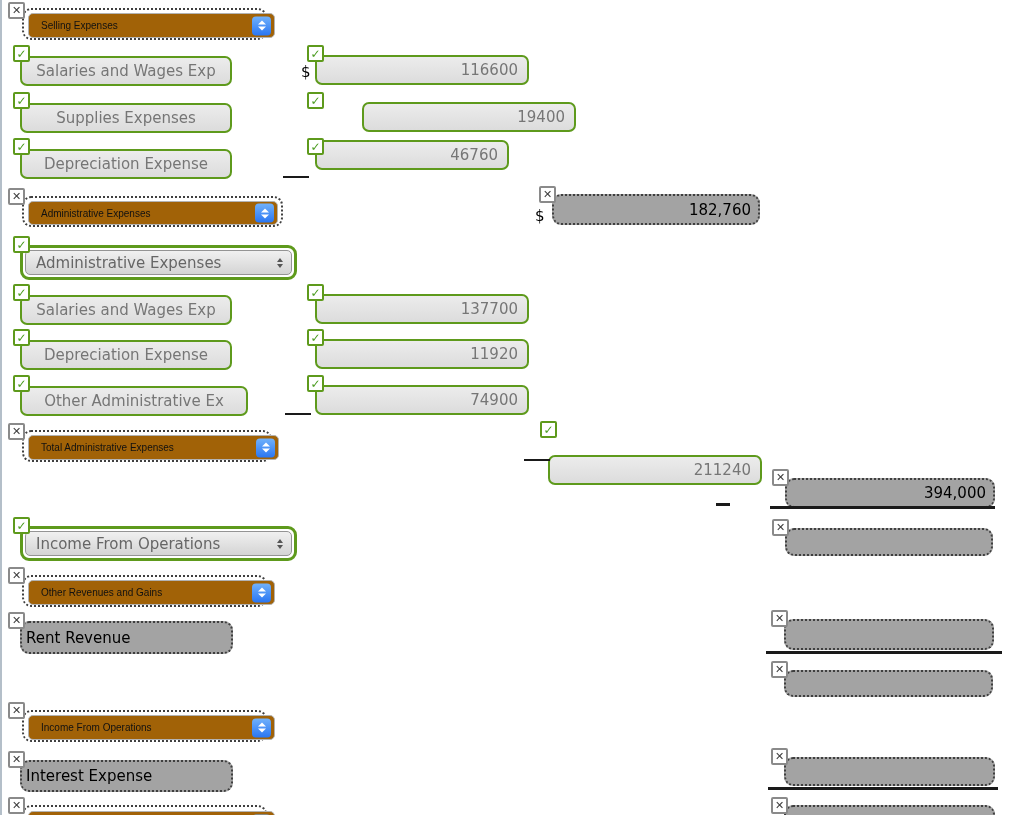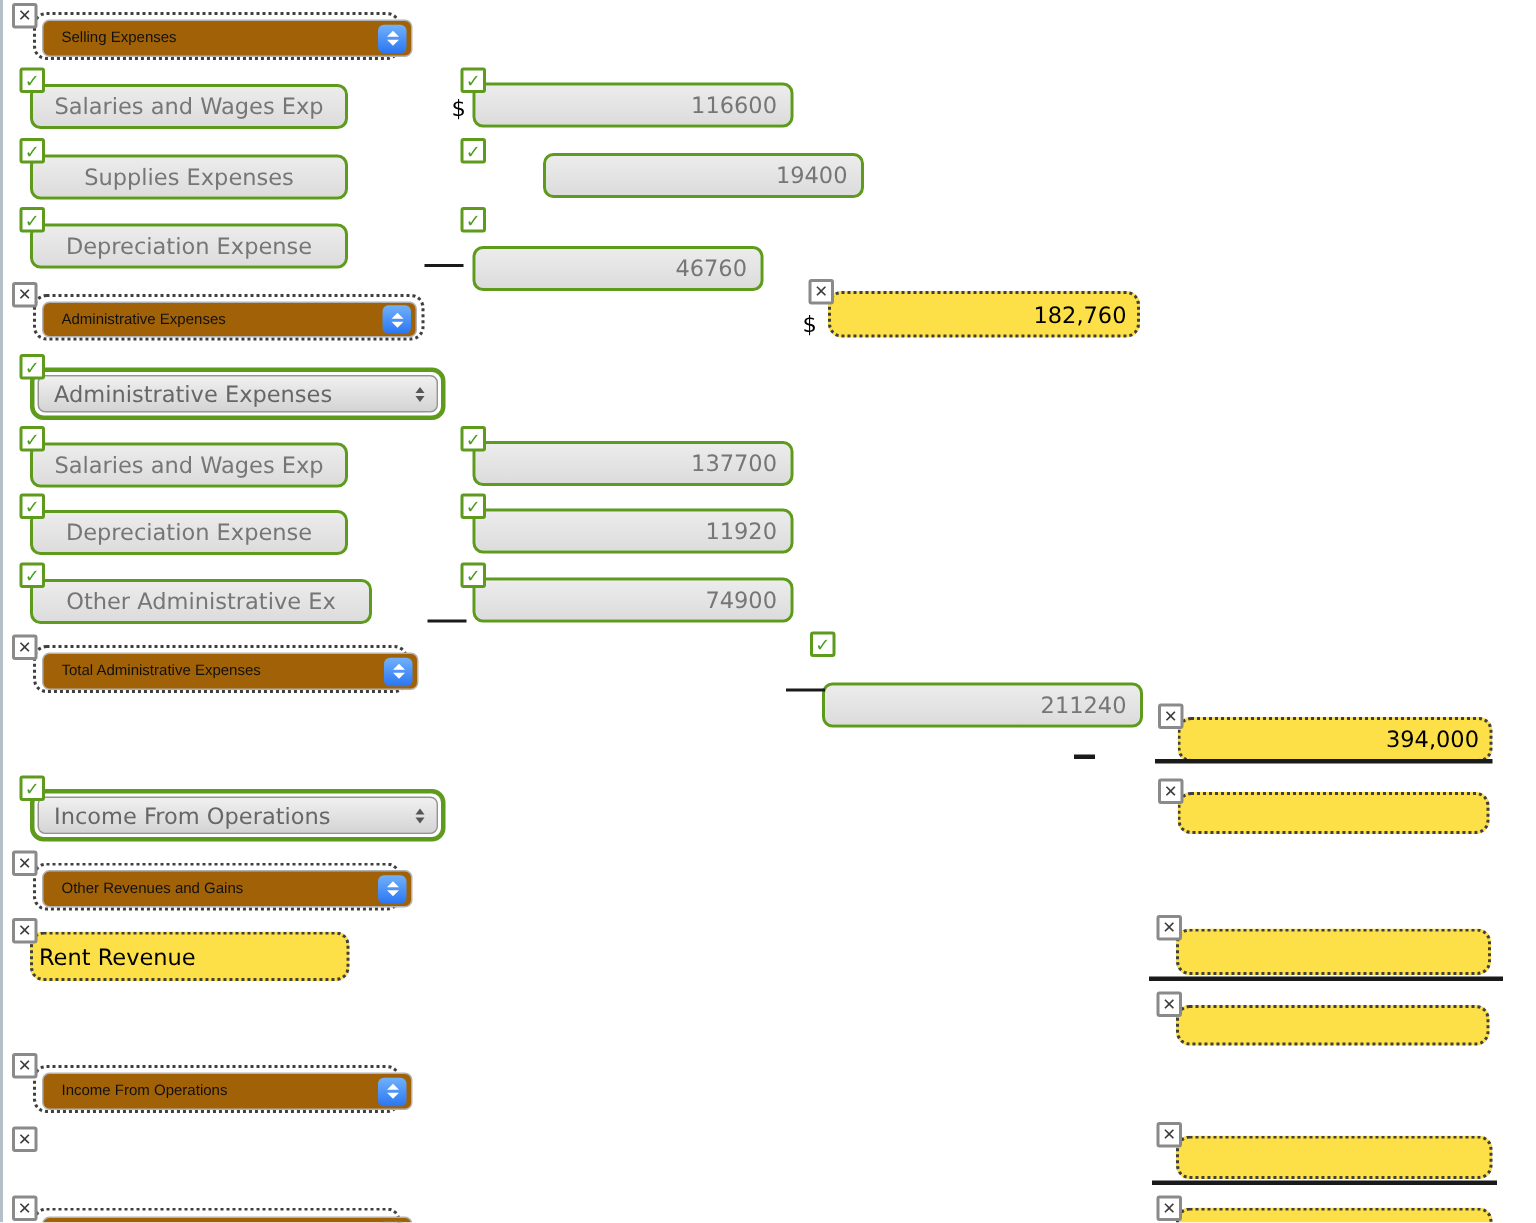--- a/index.html
+++ b/index.html
@@ -39,21 +39,21 @@
         display:flex;flex-direction:column;align-items:center;gap:2px;}
   .spin i{display:block;width:0;height:0;border-left:3.5px solid transparent;border-right:3.5px solid transparent;}
   .spin i.up{border-bottom:4px solid #555;}
   .spin i.dn{border-top:4px solid #555;}
   
   .gfield{background:linear-gradient(#ececec,#dcdcdc);border:2.5px solid #5e9a1c;border-radius:7px;
           font:15px "DejaVu Sans",sans-serif;color:#767676;display:flex;align-items:center;z-index:1;text-align:center;}
   .gfield.center{justify-content:center;overflow:hidden;white-space:nowrap;}
   .gfield.right{justify-content:flex-end;padding-right:9px;}
   
-  .dfield{border:2px dotted #3f3f3f;border-radius:9px;background:#fde047;
+  .dfield{border:2px dotted #3f3f3f;border-radius:9px;background:#a3a3a3;
           font:15px "DejaVu Sans",sans-serif;color:#000;display:flex;align-items:center;z-index:1;}
   .dfield.right{justify-content:flex-end;padding-right:7px;}
   .dfield.left{justify-content:flex-start;padding-left:4px;white-space:nowrap;overflow:hidden;}
   .dollar{font:15px "DejaVu Sans",sans-serif;color:#000;z-index:3;}
   .uline{background:#1a1a1a;z-index:4;}
 </style>
 </head>
 <body>
 
 <div id="stage">
@@ -90,21 +90,21 @@
     </div>
   <div class="abs gfield right" style="left:315px;top:102px;width:214px;height:30px;margin-left:47px;">19400</div>
 
   <div class="abs gb" style="left:13px;top:138px;">
       <span>✓</span>
     </div>
   <div class="abs gfield center" style="left:20px;top:149px;width:212px;height:30px;">Depreciation Expense</div>
   <div class="abs gb" style="left:307px;top:138px;">
       <span>✓</span>
     </div>
-  <div class="abs gfield right" style="left:315px;top:164px;width:194px;height:30px;">46760</div>
+  <div class="abs gfield right" style="left:315px;top:140px;width:194px;height:30px;">46760</div>
   <div class="abs uline" style="left:283px;top:176px;width:26px;height:2px;"></div>
 
   <div class="abs xb" style="left:8px;top:188px;">
       <span>✕</span>
     </div>
   <div class="abs dot" style="left:22px;top:196px;width:261px;height:31px;"></div>
   <div class="msel" style="left:28px;top:201px;width:236px;height:22px;">
     <span class="lbl">Administrative Expenses</span>
     <span class="chev">
         <i class="up"></i>
@@ -235,20 +235,21 @@
     <span class="lbl">Income From Operations</span>
     <span class="chev">
         <i class="up"></i>
         <i class="dn"></i>
       </span>
   </div>
 
   <div class="abs xb" style="left:8px;top:751px;">
       <span>✕</span>
     </div>
+  <div class="abs dfield left" style="left:20px;top:760px;width:213px;height:32px;">Interest Expense</div>
 
   <div class="abs xb" style="left:771px;top:748px;">
       <span>✕</span>
     </div>
   <div class="abs dfield right" style="left:784px;top:757px;width:211px;height:29px;"></div>
   <div class="abs uline" style="left:768px;top:787px;width:230px;height:3px;"></div>
 
   <div class="abs xb" style="left:8px;top:797px;">
       <span>✕</span>
     </div>

